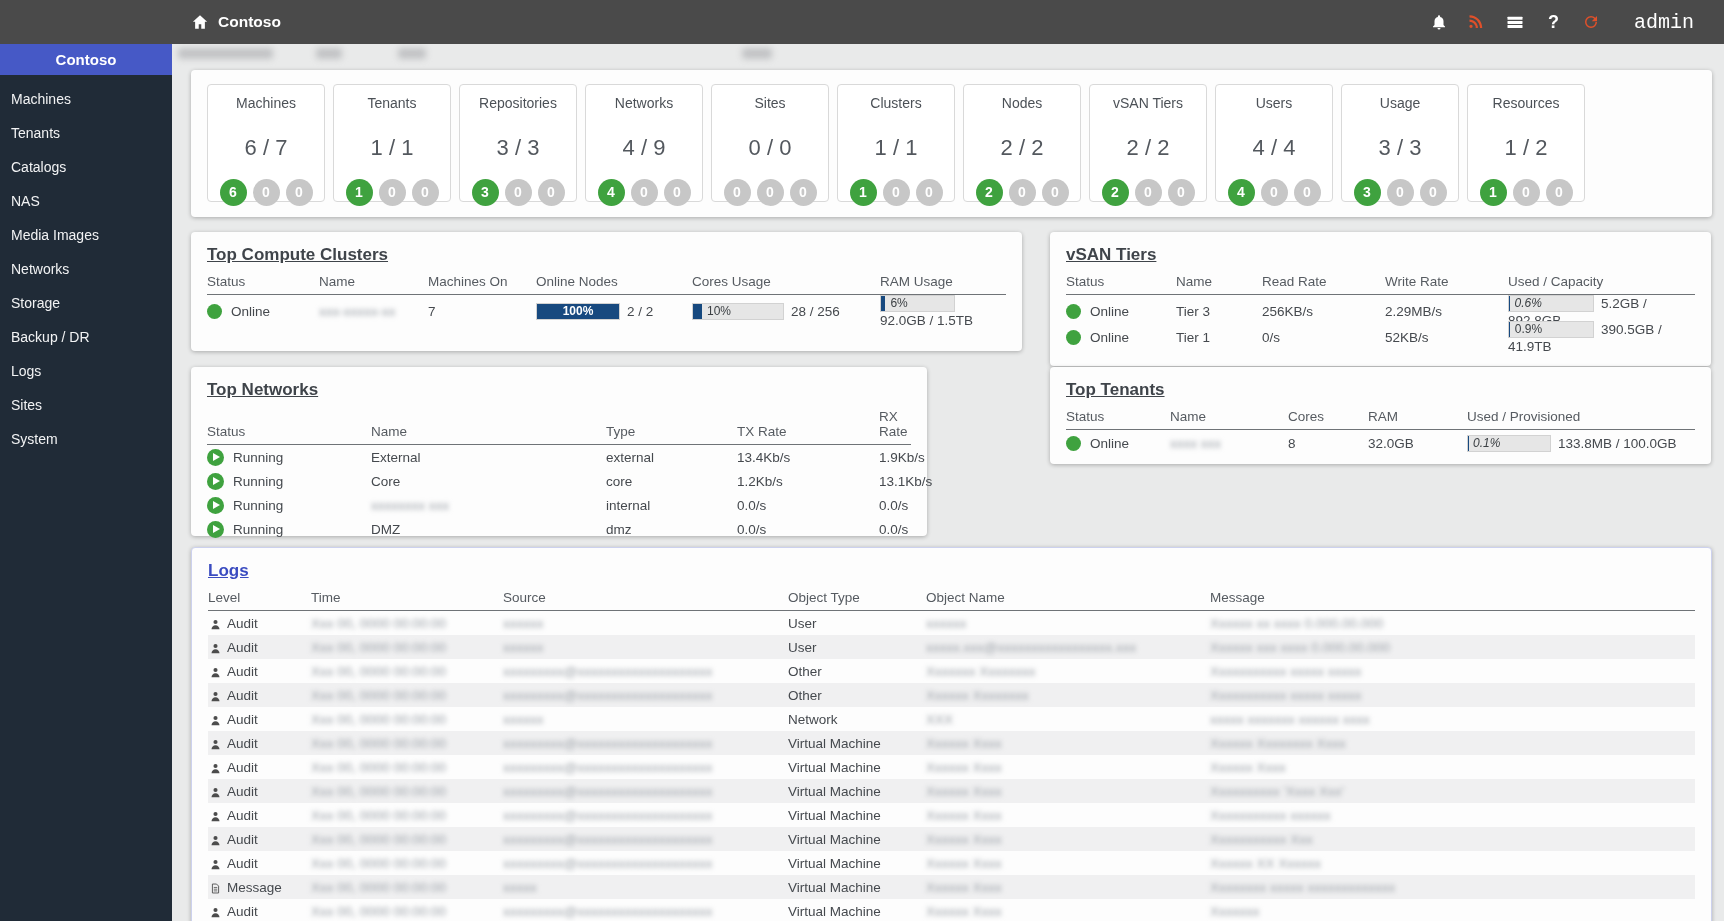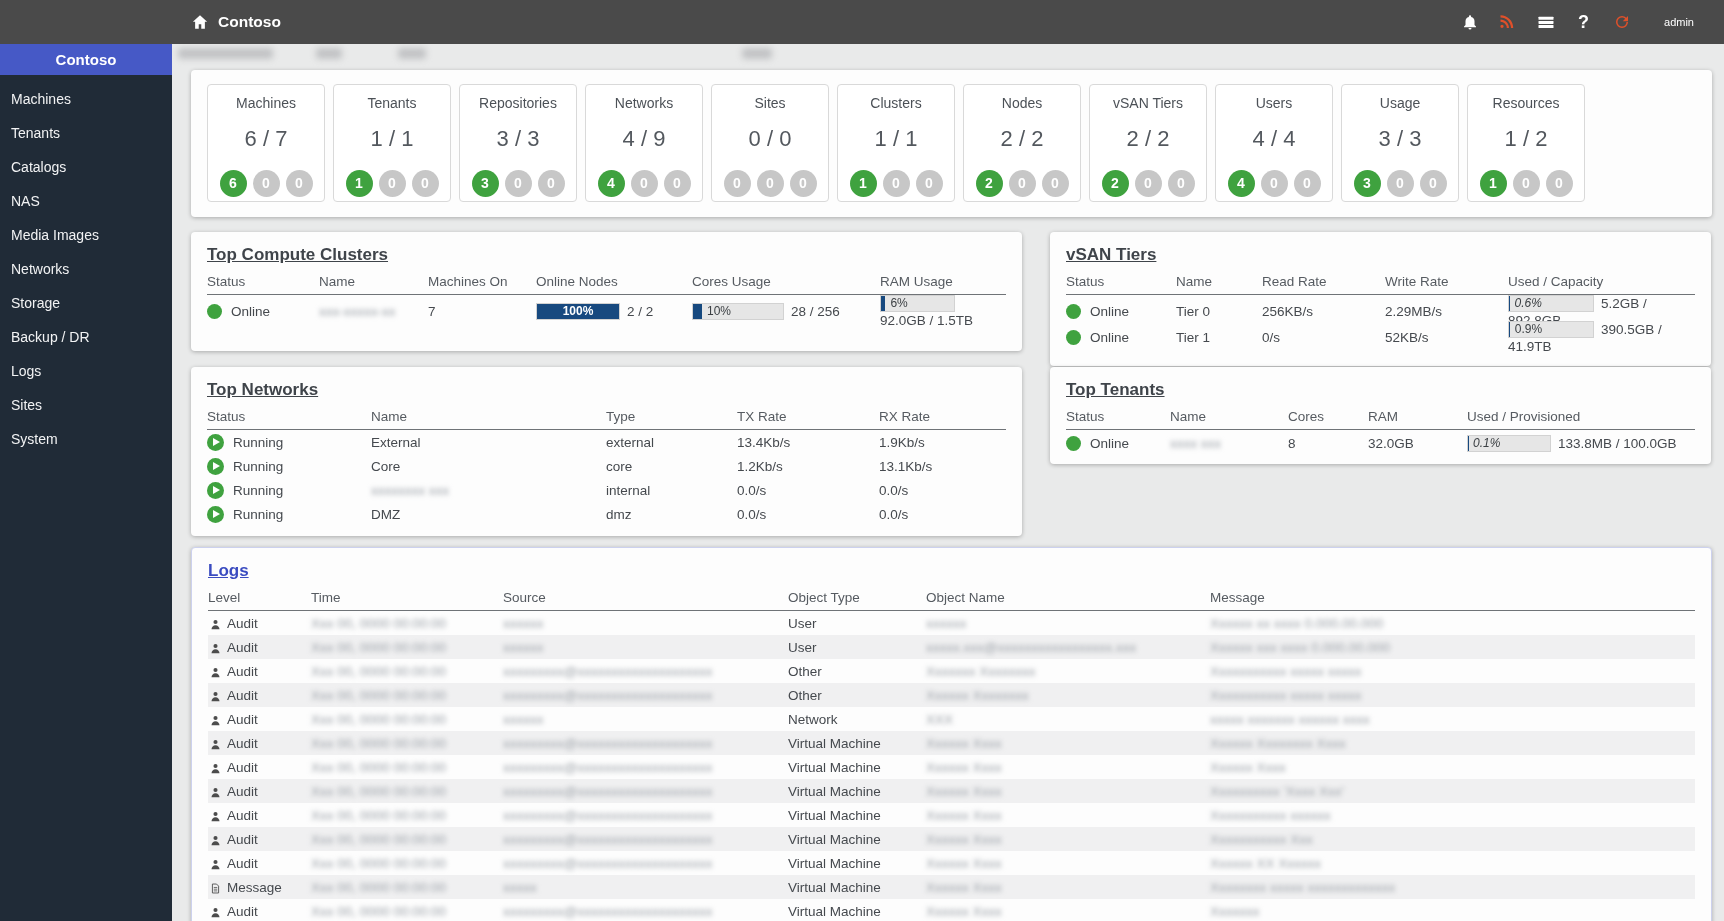--- a/index.html
+++ b/index.html
@@ -8,21 +8,21 @@
     width:1724px; height:921px; position:relative;
     background:#e9eaea; font-family:"Liberation Sans", sans-serif;
   }
   
   .topbar { position:absolute; left:0; top:0; width:1724px; height:44px;
     background:#4a4a4a; display:flex; align-items:center; color:#fff; z-index:30; }
   .tb-left { margin-left:190px; display:flex; align-items:center; gap:9px;
     font-weight:bold; font-size:15.5px; }
   .tb-right { margin-left:auto; display:flex; align-items:center; gap:19px; padding-right:30px; }
   .tb-ic { width:19px; height:19px; display:inline-flex; align-items:center; justify-content:center; cursor:pointer; }
-  .tb-user { font-size:11px; margin-left:14px; cursor:pointer; }
+  .tb-user { font-size:20px; margin-left:14px; cursor:pointer;font-family:Liberation Mono, monospace; }
   .qmark { font-size:18px; font-weight:bold; color:#fff; }
   
   .sidebar { position:absolute; left:0; top:44px; width:172px; bottom:0; background:#202b37; z-index:20; }
   .side-brand { height:31px; background:#4659c6; color:#fff; font-weight:bold;
     font-size:15px; text-align:center; line-height:31px; }
   .side-items { padding-top:7px; }
   .side-item { color:#f2f3f4; font-size:14px; padding:9px 0 9px 11px; cursor:pointer; }
   
   .smudge { position:absolute; top:48px; height:11px; background:#c2c3c5;
     filter:blur(3px); border-radius:3px; z-index:1; }
@@ -37,29 +37,29 @@
   .trow { display:grid; height:24px; align-items:center; font-size:13.5px; color:#45494e; }
   
   .g-compute { grid-template-columns:112px 109px 108px 156px 188px 1fr; }
   .g-vsan    { grid-template-columns:110px 86px 123px 123px 1fr; }
   .g-net     { grid-template-columns:164px 235px 131px 142px 1fr; }
   .g-ten     { grid-template-columns:104px 118px 80px 99px 1fr; }
   .g-logs    { grid-template-columns:103px 192px 285px 138px 284px 1fr; }
   #stats   { left:191px; top:70px;  width:1521px; height:147px; padding:14px 0 0 16px; }
   #compute { left:191px; top:232px; width:831px;  height:119px; }
   #vsan    { left:1050px; top:232px; width:661px; height:134px; }
-  #networks{ left:191px; top:367px; width:831px;  height:169px; }
+  #networks{ left:191px; top:367px; width:736px;  height:169px; }
   #tenants { left:1050px; top:367px; width:661px; height:97px;  }
   #logs    { left:191px; top:547px; width:1521px; height:500px; border:1px solid #ccd1ee; }
   
   .stat-wrap { display:flex; gap:8px; }
   .stat-card { width:118px; height:118px; border:1px solid #d9d9d9; border-radius:4px;
     background:#fff; cursor:pointer; }
   .stat-title { text-align:center; margin-top:10px; font-size:14px; color:#4c5157; }
-  .stat-count { text-align:center; margin-top:15px; font-size:22px; color:#53585e; }
+  .stat-count { text-align:center; margin-top:24px; font-size:22px; color:#53585e; }
   .stat-badges { display:flex; justify-content:center; gap:6px; margin-top:18px; }
   .badge { width:27px; height:27px; border-radius:50%; background:#c7c7c7; color:#fff;
     font-weight:bold; font-size:14px; text-align:center; line-height:27px; }
   .badge.green { background:#3fa23f; }
   
   .dot { width:15px; height:15px; border-radius:50%; background:#3fa23f;
     display:inline-block; vertical-align:-3px; margin-right:9px; }
   .play { width:17px; height:17px; border-radius:50%; background:#3fa23f; position:relative;
     display:inline-block; margin-right:9px; vertical-align:-4px; }
   .play::after { content:''; position:absolute; left:6px; top:4px;
@@ -281,21 +281,21 @@
   <div class="tbl">
     <div class="thead g-vsan">
       <span>Status</span>
       <span>Name</span>
       <span>Read Rate</span>
       <span>Write Rate</span>
       <span>Used / Capacity</span>
     </div>
     <div class="trow g-vsan" style="height:26px">
       <span><span class="dot"></span><span>Online</span></span>
-      <span>Tier 0</span>
+      <span>Tier 3</span>
       <span>256KB/s</span>
       <span>2.29MB/s</span>
       <span>
         <span class="bar w86"><span class="bar-fill" style="width: 0.6%;"></span><span class="bar-label" style="left: calc(0.6% + 5px); font-style: italic;">0.6%</span></span><span class="bar-side">5.2GB / 892.8GB</span>
       </span>
     </div>
     <div class="trow g-vsan" style="height:26px">
       <span><span class="dot"></span><span>Online</span></span>
       <span>Tier 1</span>
       <span>0/s</span>

